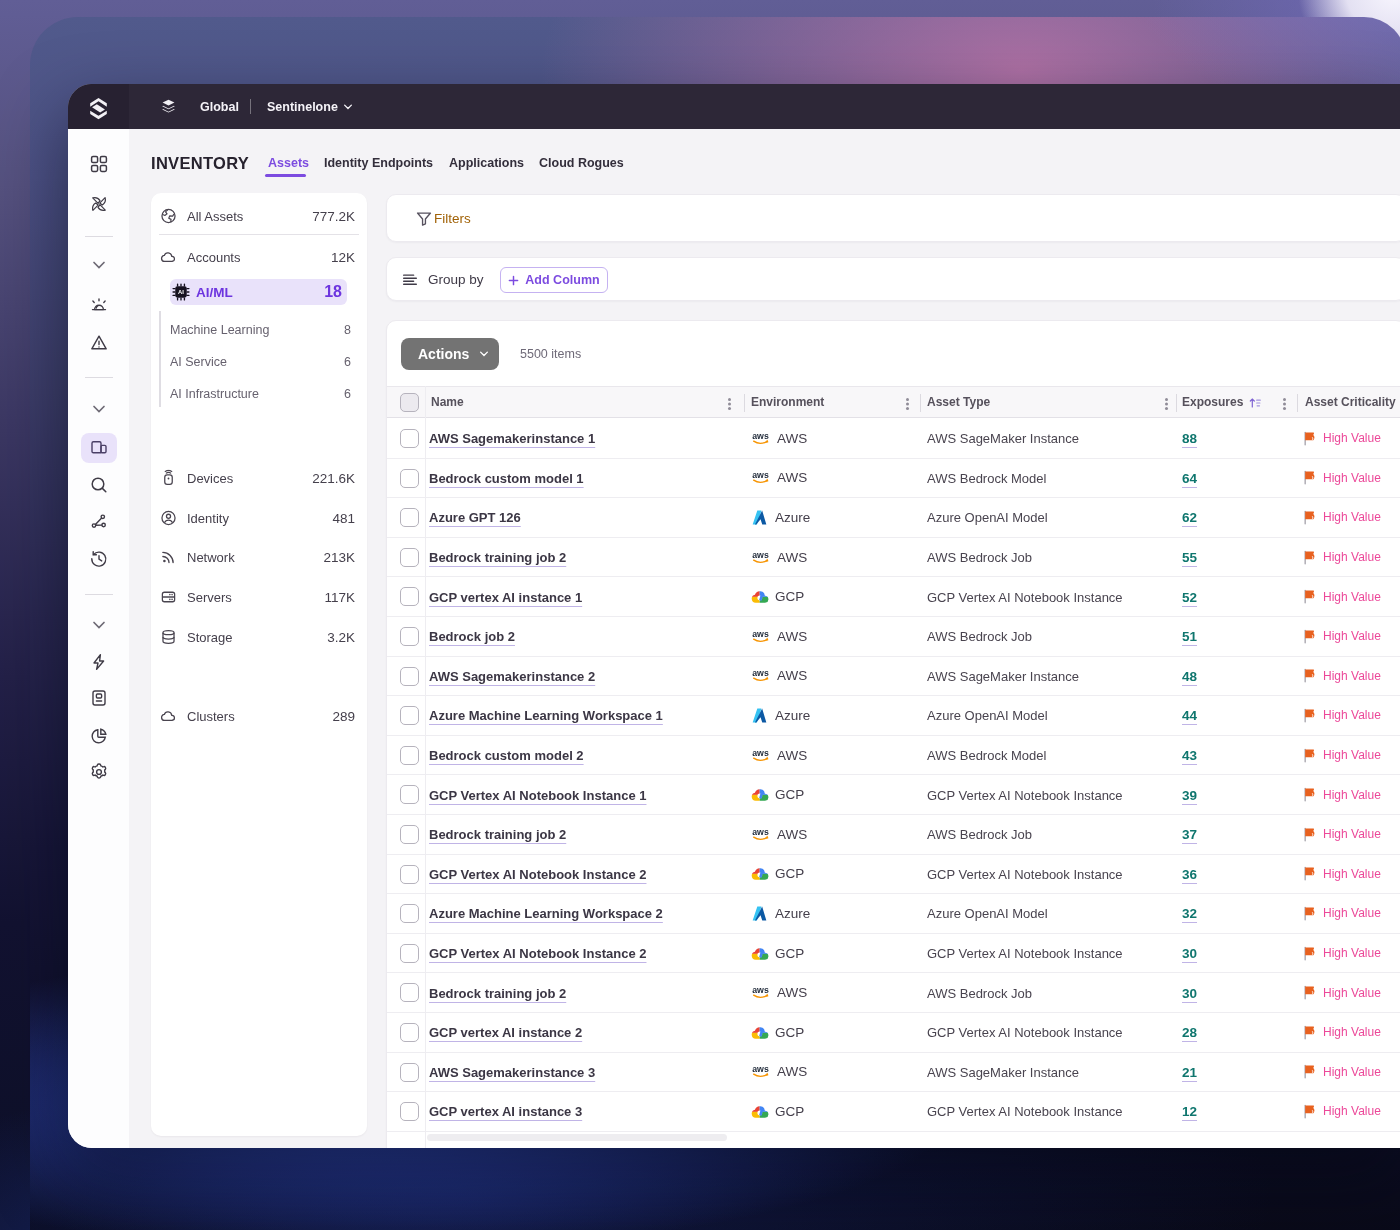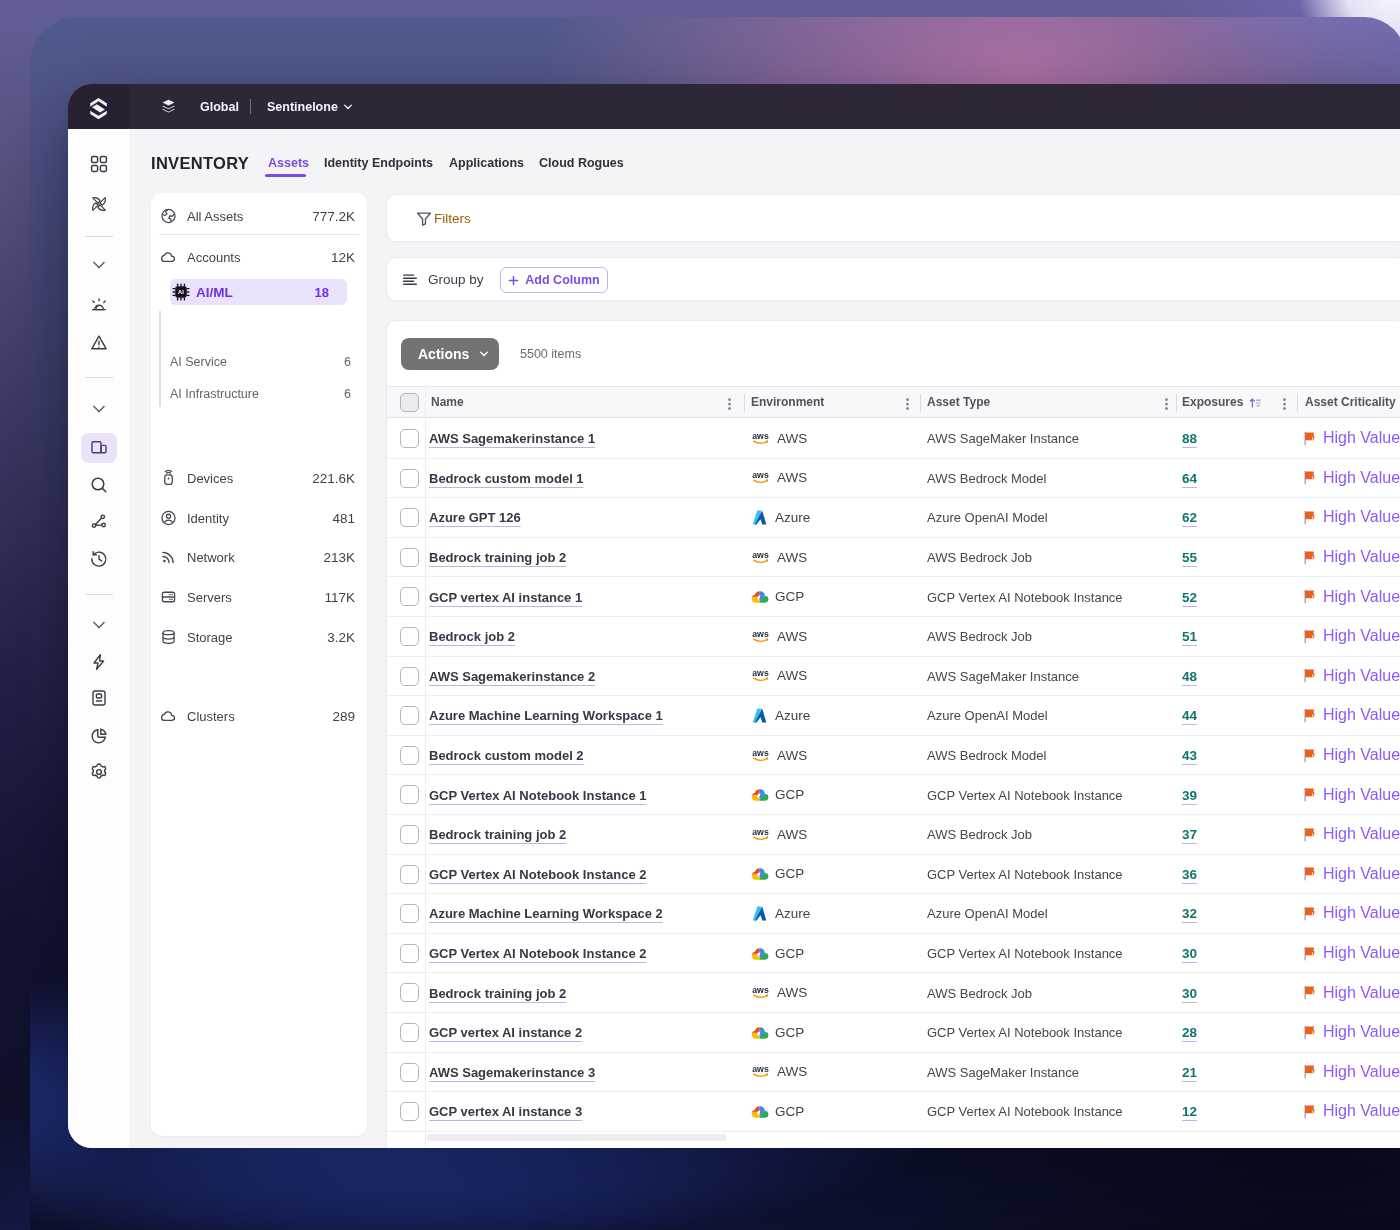--- a/index.html
+++ b/index.html
@@ -36,21 +36,21 @@
 .tab.sel { color:#7c4be0; }
 .tabline { position:absolute; left:197px; top:90px; width:41px; height:3px; border-radius:2px; background:#7c4be0; }
 .sidecard { position:absolute; left:83px; top:109px; width:216px; height:943px; background:#fff; border-radius:10px; box-shadow:0 1px 2px rgba(30,25,45,.05); }
 .navrow { position:absolute; left:0; width:216px; height:39.6px; }
 .nvi { position:absolute; left:9px; top:50%; transform:translateY(-50%); width:17px; height:17px; }
 .nlab { position:absolute; left:36px; top:50%; transform:translateY(-50%); font-size:13px; color:#45404c; white-space:nowrap; }
 .ncnt { position:absolute; right:12px; top:50%; transform:translateY(-50%); font-size:13.5px; color:#45404c; }
 .navdiv { position:absolute; left:8px; right:8px; top:41px; height:1px; background:#e4e2e7; }
 .aipill { position:absolute; left:19px; top:86px; width:177px; height:26px; background:#e9e2fa; border-radius:6px; }
 .aipill .nlab { left:26px; color:#6d35df; font-weight:700; font-size:13.5px; }
-.aipill .ncnt { right:18px; color:#6d35df; font-weight:700; font-size:13px;margin-left:48px; }
+.aipill .ncnt { right:5px; color:#6d35df; font-weight:700; font-size:16px;margin-left:48px; }
 .subline { position:absolute; left:8px; top:118px; width:1.5px; height:96px; background:#dfdde3; }
 .subrow { position:absolute; left:0; width:216px; height:32px; }
 .subrow .nlab { left:19px; font-size:12.5px; color:#66616e; }
 .subrow .ncnt { right:16px; font-size:12.5px; color:#66616e; }
 .card { position:absolute; left:318px; right:-6px; background:#fff; border:1px solid #eceaef; border-radius:10px; box-shadow:0 1px 2px rgba(30,25,45,.04); }
 .filters { top:110px; height:48px; }
 .filters .ftxt { position:absolute; left:47px; top:50%; transform:translateY(-50%); font-size:13.5px; color:#a16207; }
 .fic { position:absolute; left:28px; top:15px; width:18px; height:18px; }
 .groupby { top:173px; height:44px; }
 .gbic { position:absolute; left:14px; top:13px; width:18px; height:18px; }
@@ -70,21 +70,21 @@
 .rowline { position:absolute; left:38px; top:65px; bottom:0; width:1px; background:#eeedf1; }
 .c-name { position:absolute; left:42px; top:50%; transform:translateY(-50%); }
 .lnk { font-size:13px; font-weight:700; color:#3b3644; text-decoration:underline; text-decoration-color:#c0b4e6; text-underline-offset:4px; text-decoration-thickness:1.3px; white-space:nowrap; }
 .c-env { position:absolute; left:363px; top:0; height:100%; display:flex; align-items:center; gap:6px; }
 .envtxt { font-size:13.5px; color:#45404c; }
 .envsvg { display:block; }
 .c-type { position:absolute; left:540px; top:50%; transform:translateY(-50%); font-size:13px; color:#49444f; white-space:nowrap; }
 .c-exp { position:absolute; left:795px; top:50%; transform:translateY(-50%); }
 .lnk2 { font-size:13.5px; font-weight:700; color:#0f766e; text-decoration:underline; text-decoration-color:#c0b4e6; text-underline-offset:4px; text-decoration-thickness:1.3px; }
 .c-crit { position:absolute; left:914px; top:0; height:100%; display:flex; align-items:center; gap:5px; }
-.crittxt { font-size:16px; color:#8b5cf6; }
+.crittxt { font-size:12px; color:#ec4899; }
 .hscroll { position:absolute; left:40px; top:813px; width:300px; height:7px; border-radius:4px; background:#eeedf0; }
 </style></head>
 <body>
 <div class="bgframe"></div>
 <div class="window">
   <div class="topbar">
     <div class="logobox">
       <svg width="21" height="27" viewBox="0 0 20 26" fill="#f2f0f5">
         <path d="M2 9.9 L10 4.7 L18 9.9 L18 13.2 L10 8 L2 13.2 Z"></path>
         <path d="M3.8 13.8 L8.4 10.9 L16.2 15.8 L11.6 18.7 Z"></path>
@@ -205,20 +205,24 @@
     <div class="aipill">
       <svg class="nvi" style="left:2px;width:18px;height:18px" viewBox="0 0 20 20">
           <rect x="3.6" y="3.6" width="12.8" height="12.8" rx="2.4" fill="#171220"></rect>
           <path d="M6.2 1.2v2m3.8-2v2m3.8-2v2M6.2 16.8v2m3.8-2v2m3.8-2v2M1.2 6.2h2m-2 3.8h2m-2 3.8h2M16.8 6.2h2m-2 3.8h2m-2 3.8h2" stroke="#171220" stroke-width="1.5" stroke-linecap="round"></path>
           <text x="10" y="12.6" text-anchor="middle" font-size="6.5" font-weight="bold" fill="#fff" font-family="Liberation Sans,sans-serif">AI</text>
         </svg>
       <span class="nlab">AI/ML</span>
         <span class="ncnt">18</span>
     </div>
     <div class="subline"></div>
+    <div class="subrow" style="top:121px">
+        <span class="nlab">Machine Learning</span>
+        <span class="ncnt">8</span>
+      </div>
     <div class="subrow" style="top:153px">
         <span class="nlab">AI Service</span>
         <span class="ncnt">6</span>
       </div>
     <div class="subrow" style="top:185px">
         <span class="nlab">AI Infrastructure</span>
         <span class="ncnt">6</span>
       </div>
 <div class="navrow" style="top:265.2px">
         <svg class="nvi" viewBox="0 0 20 20">

